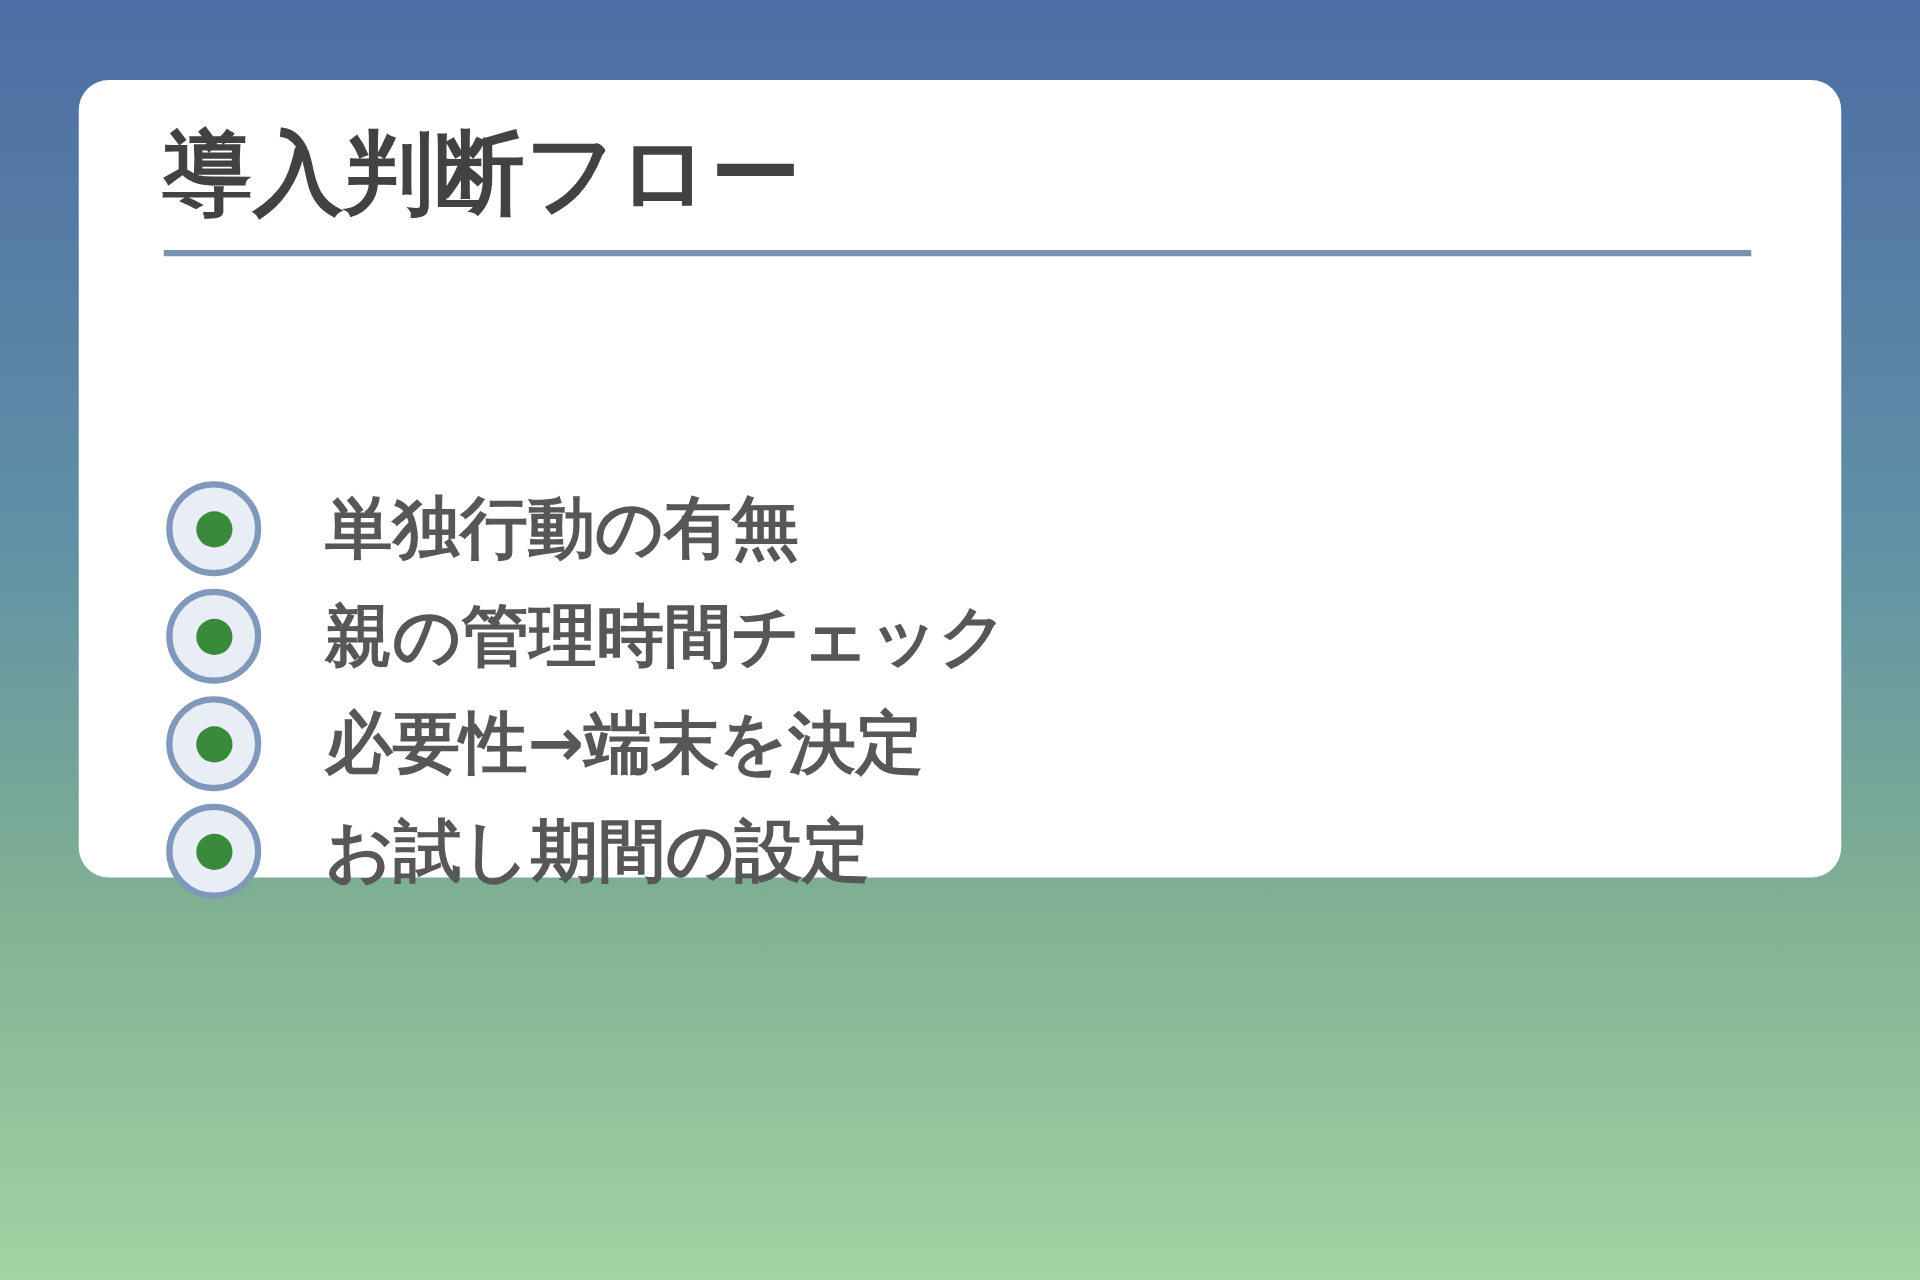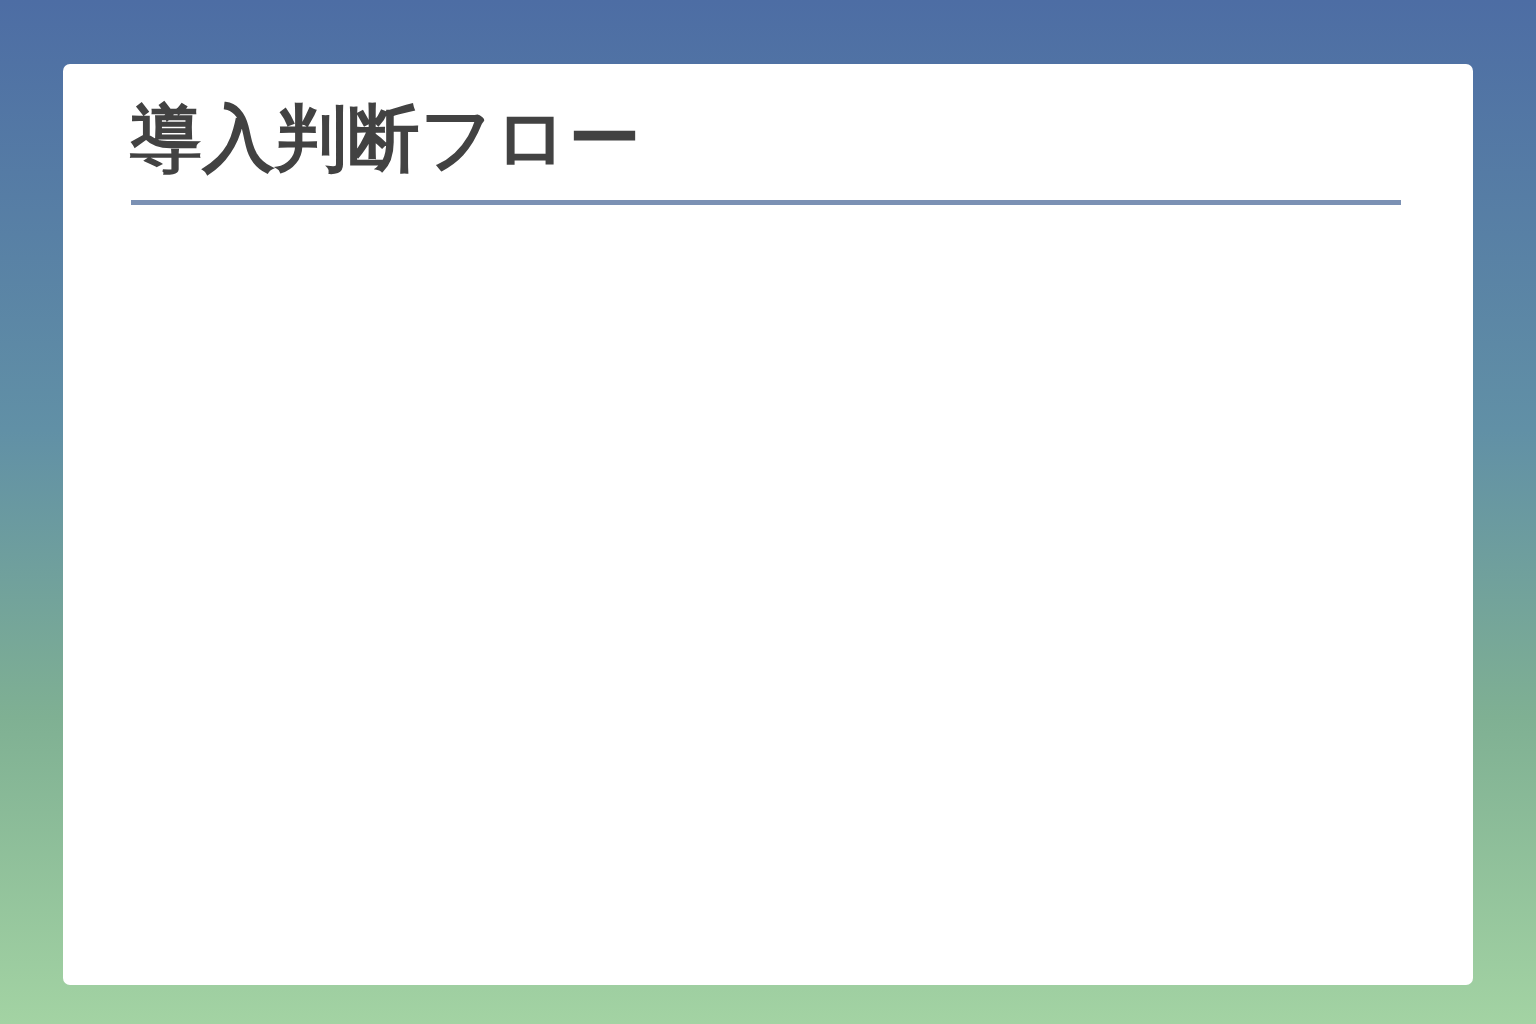--- a/index.html
+++ b/index.html
@@ -19,23 +19,23 @@
     height: 1024px;
     background: linear-gradient(180deg, #4d6da4 0%, #6190a6 42%, #7fb093 70%, #a3d3a3 100%);
     box-sizing: border-box;
   }
 
   #slide-card {
     position: absolute;
     left: 63px;
     top: 64px;
     width: 1410px;
-    height: 921px;
+    height: 638px;
     background: #ffffff;
-    border-radius: 7px;
+    border-radius: 24px;
     box-sizing: border-box;
   }
 
   #slide-title {
     position: absolute;
     left: 67px;
     top: 34px;
     margin: 0;
     font-size: 72px;
     line-height: 1.12;
@@ -105,16 +105,47 @@
 <body>
 
 <div id="slide-root">
 
   <div id="slide-card">
 
     <h1 id="slide-title">導入判断フロー</h1>
 
     <div id="title-rule"></div>
 
+    <ul id="bullet-list">
+
+      <li class="bullet-item">
+        <span class="bullet-marker">
+          <span class="bullet-dot"></span>
+        </span>
+        <span class="bullet-text">単独行動の有無</span>
+      </li>
+
+      <li class="bullet-item">
+        <span class="bullet-marker">
+          <span class="bullet-dot"></span>
+        </span>
+        <span class="bullet-text">親の管理時間チェック</span>
+      </li>
+
+      <li class="bullet-item">
+        <span class="bullet-marker">
+          <span class="bullet-dot"></span>
+        </span>
+        <span class="bullet-text">必要性→端末を決定</span>
+      </li>
+
+      <li class="bullet-item">
+        <span class="bullet-marker">
+          <span class="bullet-dot"></span>
+        </span>
+        <span class="bullet-text">お試し期間の設定</span>
+      </li>
+
+    </ul>
 
   </div>
 
 </div>
 
 </body></html>

